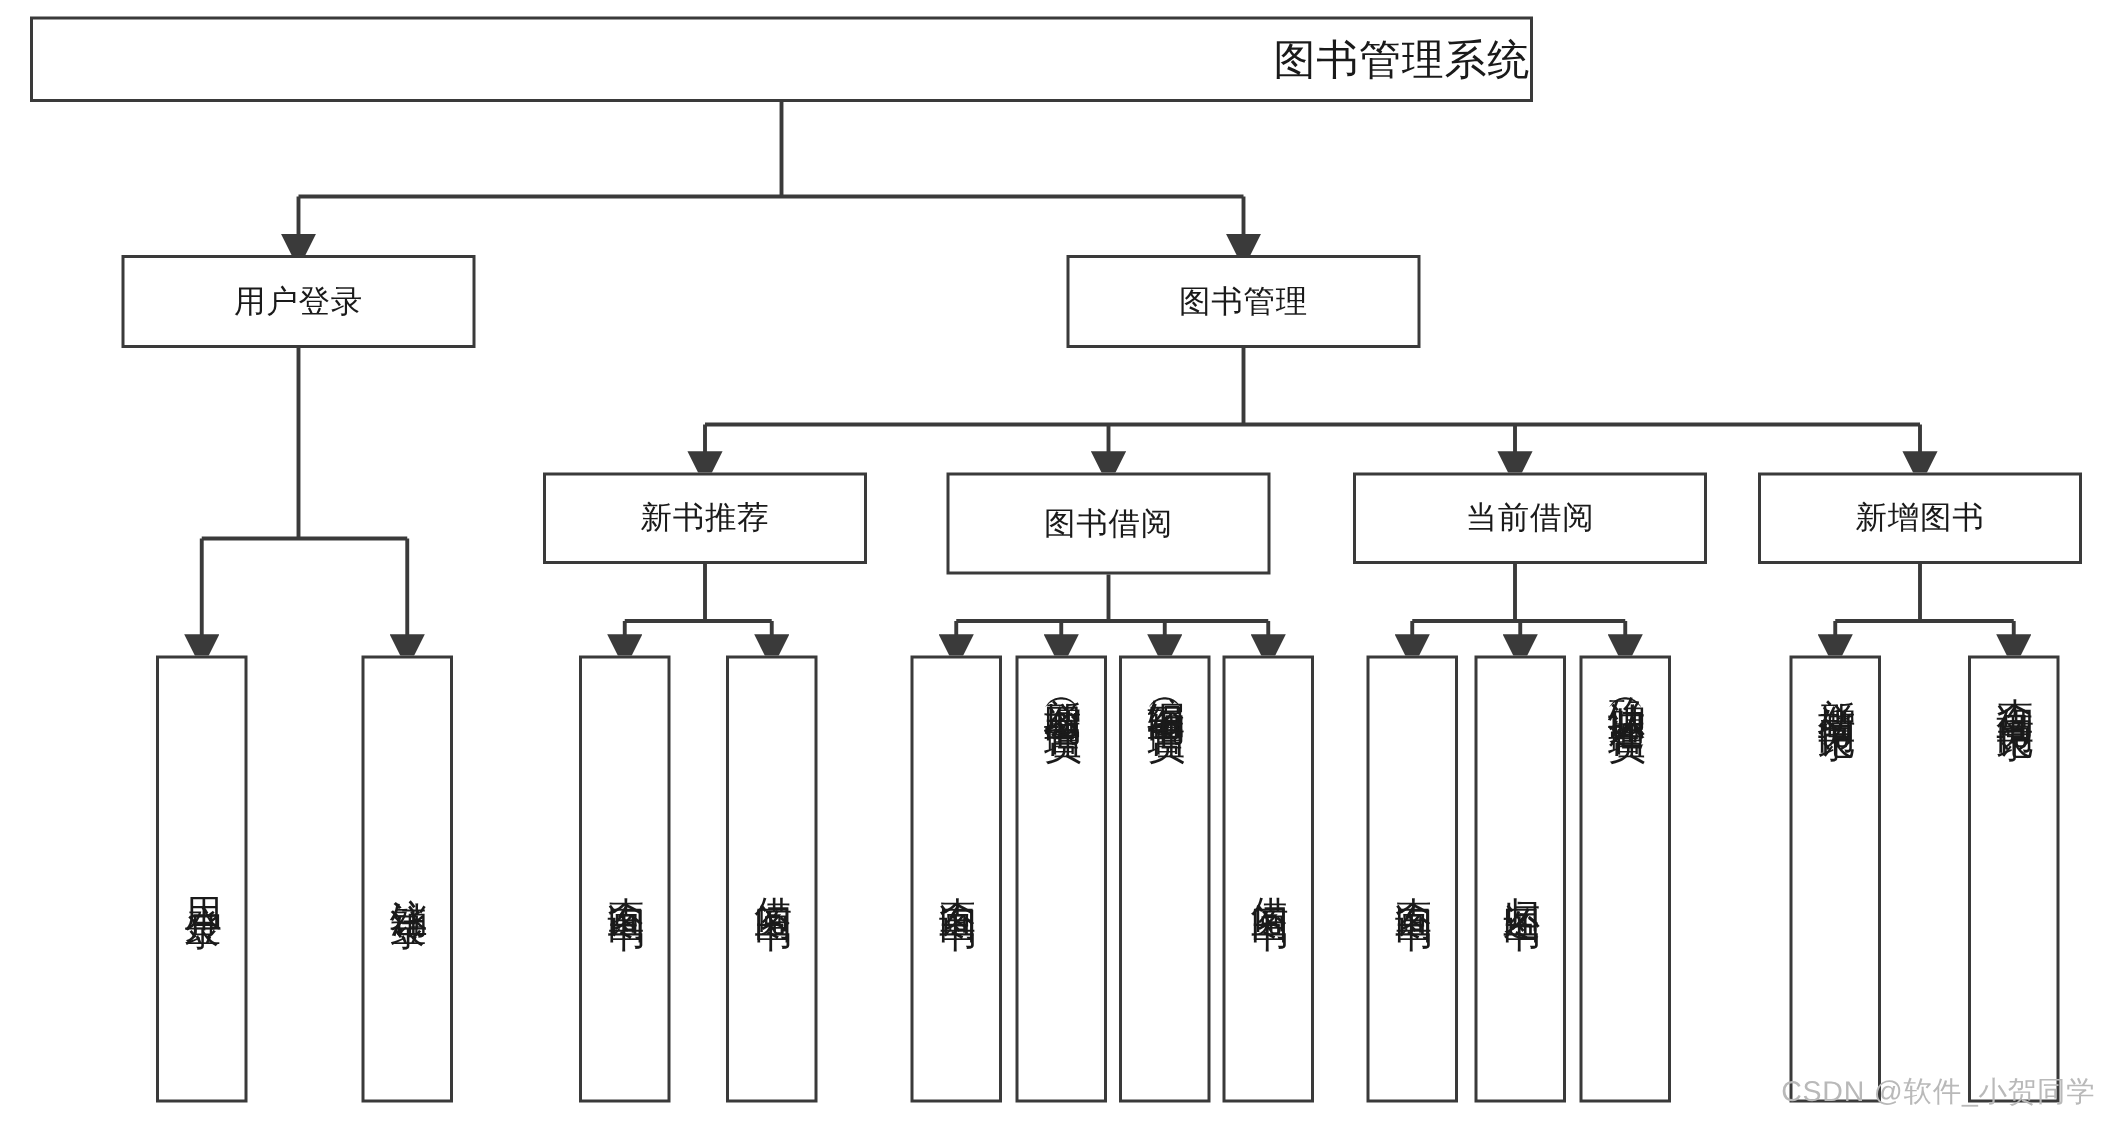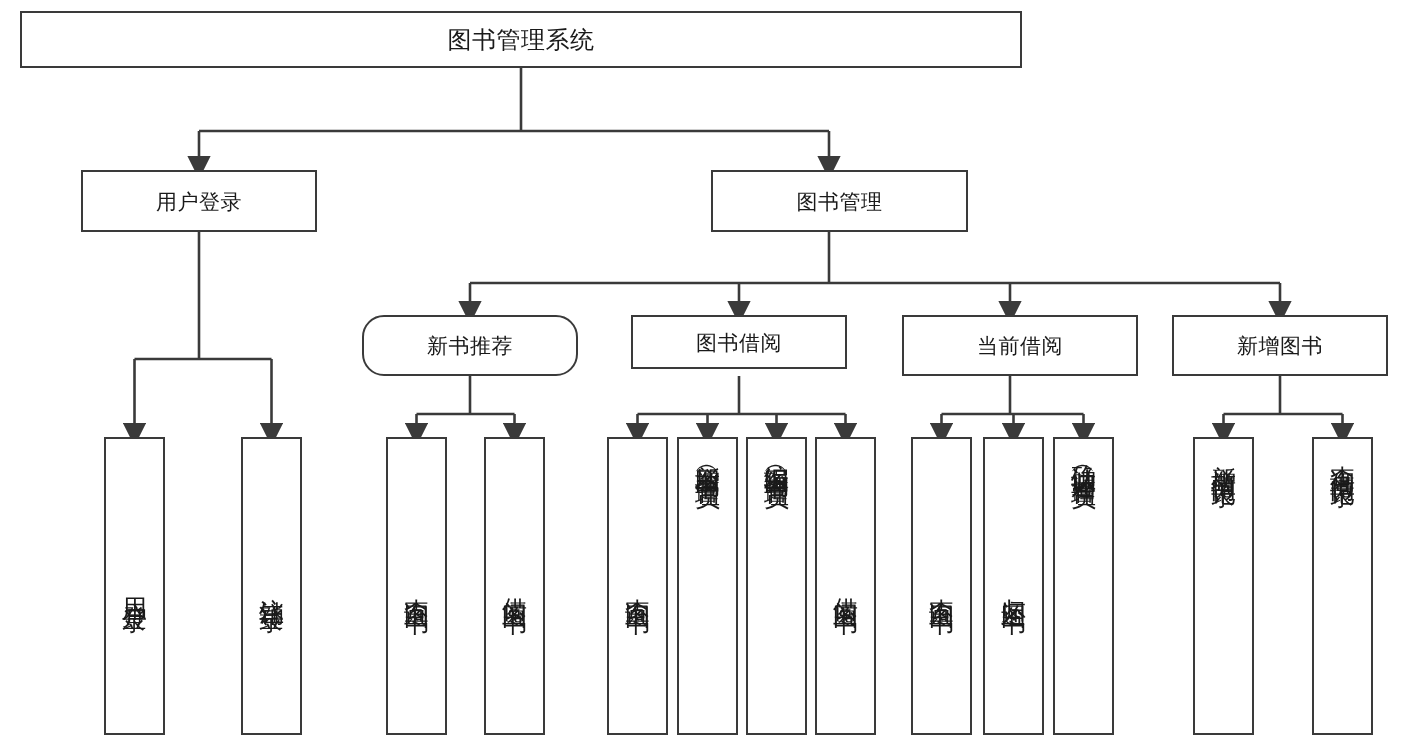--- a/index.html
+++ b/index.html
@@ -43,21 +43,22 @@
     white-space: pre;
   }
   
   .node.horiz {
     font-size: 21px;
   }
   .node.horiz .node-label {
     letter-spacing: 0.5px;
   }
   .node.root {
-    font-size: 24px;
+    font-size: 28px;
+    justify-content: flex-end;
   }
   
   .node.vert {
     align-items: flex-start;
     justify-content: center;
     padding-top: 6px;
   }
   .node.vert .node-label {
     writing-mode: vertical-rl;
     text-orientation: upright;
@@ -134,27 +135,27 @@
       </g>
   </svg>
 
   <div id="node-layer">
       <div class="node horiz root" style="left: 20px; top: 11px; width: 1002px; height: 57px;">
         <span class="node-label">图书管理系统</span>
       </div>
       <div class="node horiz" style="left: 81px; top: 170px; width: 236px; height: 62px;">
         <span class="node-label">用户登录</span>
       </div>
-      <div class="node horiz" style="left: 711px; top: 170px; width: 257px; height: 62px;">
+      <div class="node horiz" style="left: 711px; top: 170px; width: 236px; height: 62px;">
         <span class="node-label">图书管理</span>
       </div>
-      <div class="node horiz" style="left: 362px; top: 315px; width: 216px; height: 61px; border-radius: 22px;">
+      <div class="node horiz" style="left: 362px; top: 315px; width: 216px; height: 61px;">
         <span class="node-label">新书推荐</span>
       </div>
-      <div class="node horiz" style="left: 631px; top: 315px; width: 216px; height: 54px;">
+      <div class="node horiz" style="left: 631px; top: 315px; width: 216px; height: 68px;">
         <span class="node-label">图书借阅</span>
       </div>
       <div class="node horiz" style="left: 902px; top: 315px; width: 236px; height: 61px;">
         <span class="node-label">当前借阅</span>
       </div>
       <div class="node horiz" style="left: 1172px; top: 315px; width: 216px; height: 61px;">
         <span class="node-label">新增图书</span>
       </div>
       <div class="node vert short" style="left: 104px; top: 437px; width: 61px; height: 298px;">
         <span class="node-label">用户登录</span>
@@ -190,13 +191,14 @@
         <span class="node-label">确认归还（管理员）</span>
       </div>
       <div class="node vert mid" style="left: 1193px; top: 437px; width: 61px; height: 298px;">
         <span class="node-label">新增借阅记录</span>
       </div>
       <div class="node vert mid" style="left: 1312px; top: 437px; width: 61px; height: 298px;">
         <span class="node-label">查询借阅记录</span>
       </div>
     </div>
 
+  <div id="watermark">CSDN @软件_小贺同学</div>
 </div>
 
 </body></html>

